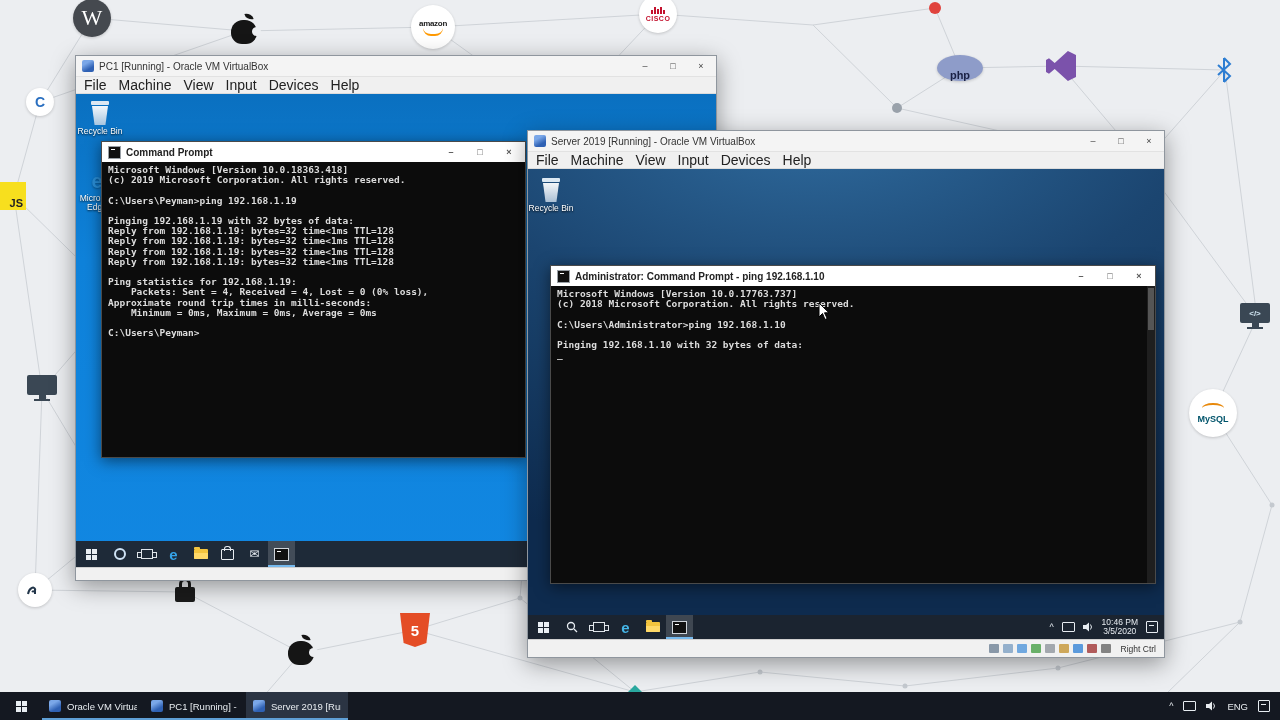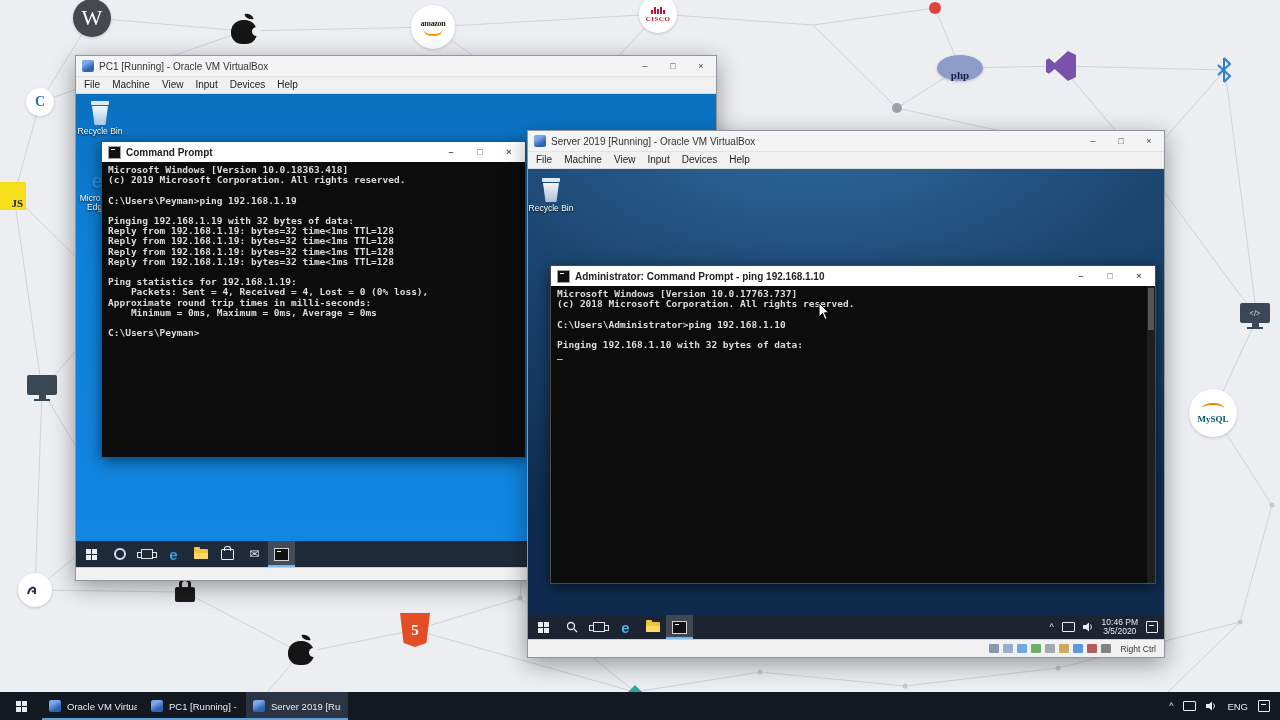--- a/index.html
+++ b/index.html
@@ -2,21 +2,21 @@
 <html><head>
 <meta charset="utf-8">
 <style>
   html,body{margin:0;padding:0;background:#888;}
   #screen{position:relative;width:1280px;height:720px;overflow:hidden;background:#eceef1;
           font-family:"Liberation Sans",sans-serif;}
 
   
   #mesh{position:absolute;left:0;top:0;z-index:1;}
   .wico{position:absolute;z-index:2;display:flex;align-items:center;justify-content:center;
-        flex-direction:column;font-family:Liberation Serif, serif;}
+        flex-direction:column;}
   .circ{border-radius:50%;background:#fff;box-shadow:0 1px 3px rgba(0,0,0,.18);
         display:flex;align-items:center;justify-content:center;flex-direction:column;}
   .wp{width:38px;height:38px;background:#45494f;color:#fff;font-family:"Liberation Serif",serif;font-size:22px;}
   .ccirc{width:28px;height:28px;color:#2a6fc0;font-weight:bold;font-size:14px;}
   .jsq{width:28px;height:28px;background:#f7df1e;color:#222;font-weight:bold;font-size:11px;
        display:flex;align-items:flex-end;justify-content:flex-end;padding:1px 3px;box-sizing:border-box;}
   .amz{width:44px;height:44px;}
   .amz .t{font-size:8px;color:#222;font-weight:bold;letter-spacing:-.3px;}
   .amz .smile{width:20px;height:6px;border-bottom:2px solid #ff9900;border-radius:0 0 10px 10px;}
   .cis{width:38px;height:38px;}
@@ -57,21 +57,21 @@
          border:1px solid #8f969e;box-shadow:0 6px 22px rgba(0,0,0,.38);box-sizing:border-box;}
   .vb-titlebar{height:20px;background:#f4f4f4;display:flex;align-items:center;gap:5px;
                padding:0 6px;border-bottom:1px solid #e2e2e2;flex:none;}
   .vb-ico{width:12px;height:12px;background:linear-gradient(150deg,#7aa7e8 30%,#2f61b4 70%);
           border-radius:2px;flex:none;}
   .vb-title{font-size:10px;color:#333;flex:1;white-space:nowrap;overflow:hidden;}
   .vb-ctls{display:flex;gap:14px;padding-right:2px;}
   .ctl{font-size:9px;color:#444;width:14px;text-align:center;cursor:default;}
   .vb-menubar{height:16px;background:#f0f0f0;display:flex;align-items:center;
               border-bottom:1px solid #dcdcdc;flex:none;padding-left:2px;}
-  .mi{font-size:10px;color:#222;padding:0 6px;line-height:16px;}
+  .mi{font-size:14px;color:#222;padding:0 6px;line-height:16px;}
   .viewport{position:relative;flex:1;overflow:hidden;}
   .vp1{background:linear-gradient(180deg,#0a70c0 0%,#0f82da 35%,#1187e2 100%);}
   .vp2{background:radial-gradient(ellipse 130% 90% at 45% -10%,#2f6b9e 0%,#1b4570 45%,#0e2b4e 100%);}
   .vb-statusbar{background:#f1f1f1;border-top:1px solid #d0d0d0;display:flex;align-items:center;
                 justify-content:flex-end;gap:4px;padding:0 8px;flex:none;}
   #vm1 .vb-statusbar{height:12px;}
   #vm2 .vb-statusbar{height:17px;}
   .sbi{width:10px;height:9px;border-radius:1px;opacity:.9;flex:none;}
   .sb-label{font-size:8.5px;color:#333;margin-left:6px;white-space:nowrap;}
 

